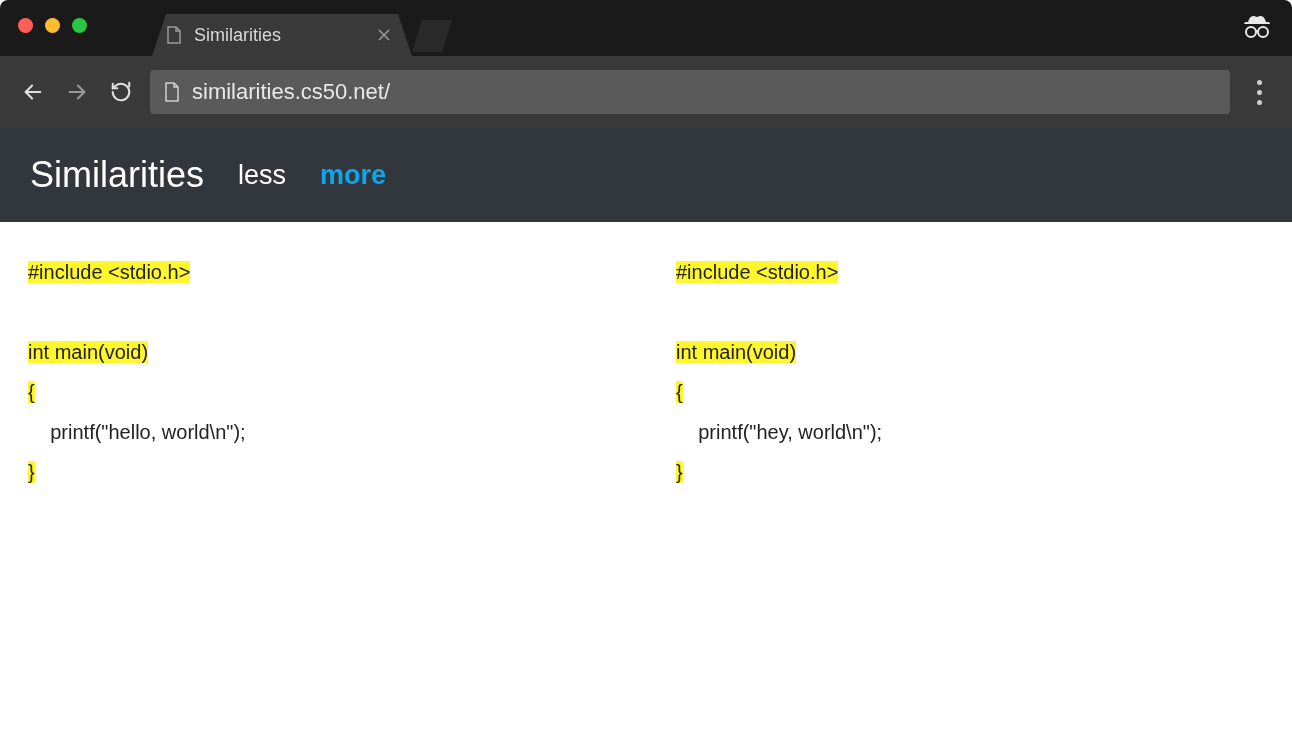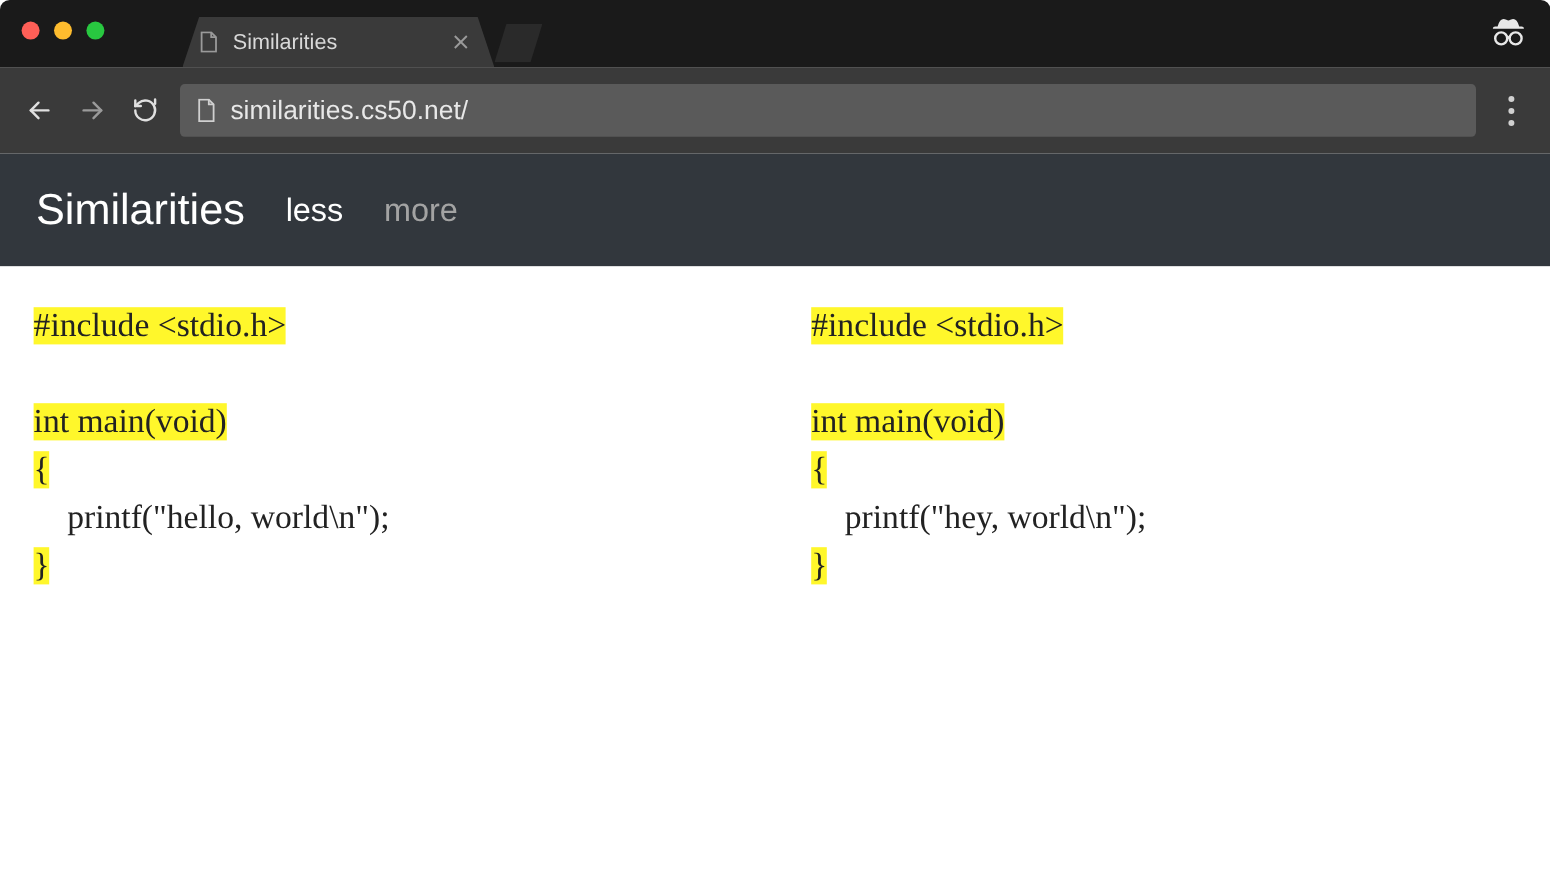--- a/index.html
+++ b/index.html
@@ -158,32 +158,32 @@
       color: #ffffff;
       font-size: 36px;
       font-weight: 500;
     }
     .nav-link {
       font-size: 27px;
       font-weight: 400;
       cursor: pointer;
     }
     .nav-link.active { color: #ffffff; }
-    .nav-link.inactive { color: #a3a3a3; }
+    .nav-link.inactive { color: #0ea5e9; font-weight: bold; }
     
     .content {
       background: #ffffff;
       padding: 30px 28px;
       display: flex;
       gap: 60px;
     }
     .code-pane {
       flex: 1;
-      font-family: Liberation Serif, serif;
-      font-size: 28px;
+      font-family: Liberation Sans, sans-serif;
+      font-size: 20px;
       line-height: 40px;
       white-space: pre;
       color: #222;
     }
     .hl {
       background: #fff72b;
     }
   </style>
 </head>
 <body>

